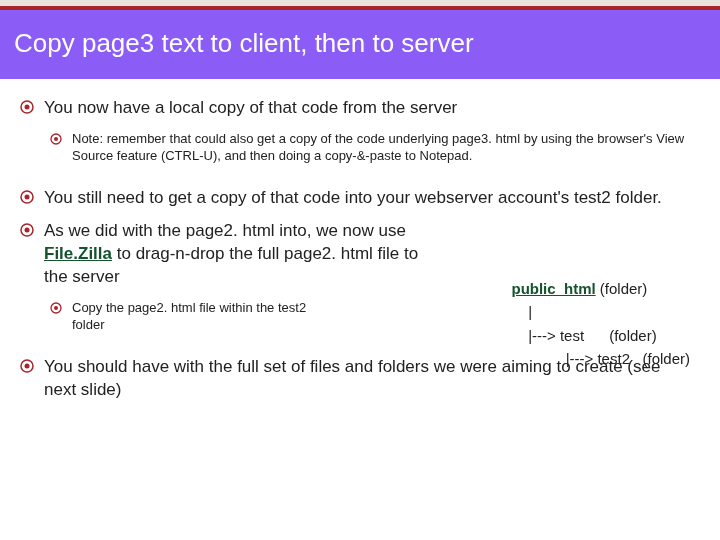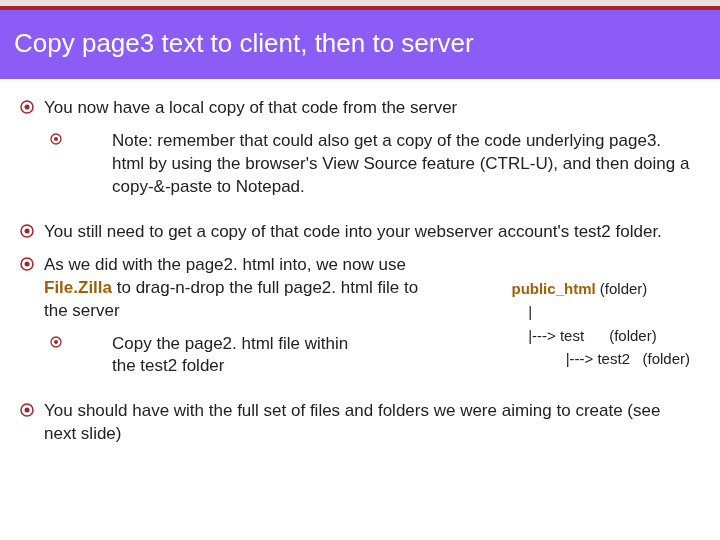--- a/index.html
+++ b/index.html
@@ -53,24 +53,23 @@
   .bullet-text {
     color: #222;
     font-size: 17px;
     line-height: 1.35;
     flex: 1;
   }
   .sub {
     margin-left: 30px;
   }
   .bullet-text.small {
-    font-size: 17px;
-    margin-left: 40px;
+    font-size: 13px;
   }
-  .maroon { color: #a16207; font-weight: bold; }
+  .maroon { color: #14532d; font-weight: bold; text-decoration: underline; }
   .folder-tree {
     position: absolute;
     right: 30px;
     top: 198px;
     font-size: 15px;
     line-height: 1.55;
     color: #222;
   }
   .row3-text {
     max-width: 380px;

